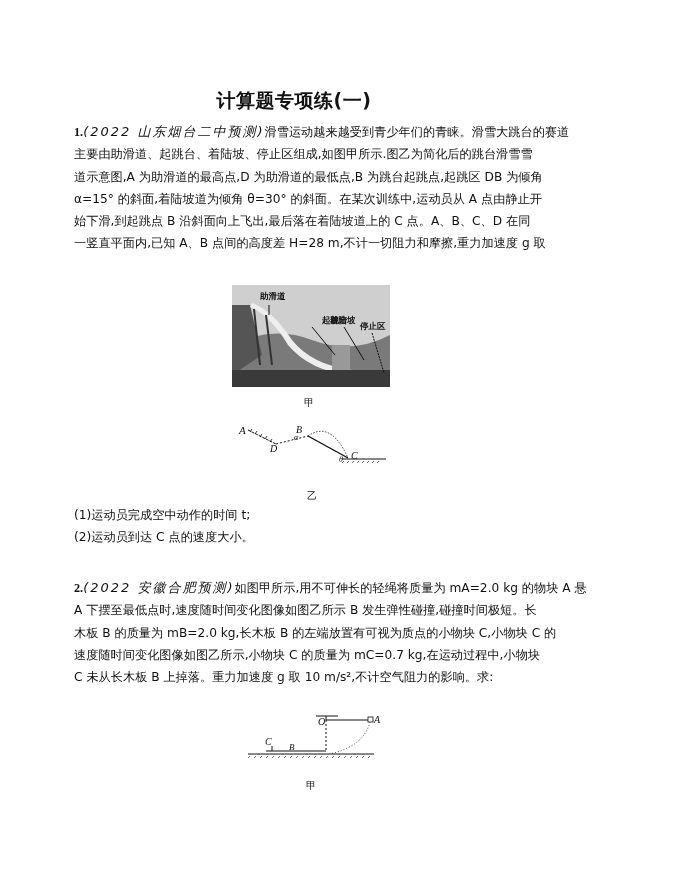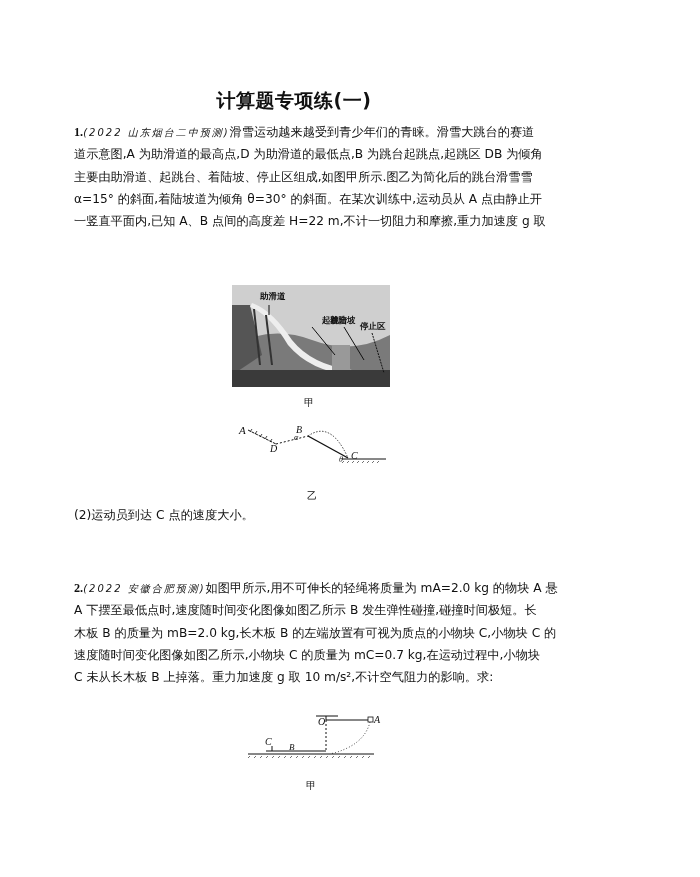--- a/index.html
+++ b/index.html
@@ -3,42 +3,43 @@
 <meta charset="utf-8">
 <style>
   html, body { margin:0; padding:0; background:#ffffff; }
   body { width:700px; height:877px; position:relative; overflow:hidden;
          font-family:"DejaVu Sans", "Liberation Sans", sans-serif; color:#111; }
   .title { position:absolute; left:0; width:588px; top:88px; text-align:center;
            font-size:19px; font-weight:bold; letter-spacing:0.5px; }
   .para { position:absolute; left:74px; width:560px; font-size:12.2px; line-height:22.3px; }
   .line { white-space:nowrap; height:22.3px; }
   .num { font-weight:bold; font-family:"Liberation Serif", serif; }
-  .src { font-size:10px; font-style:italic; letter-spacing:2px; }
+  .src { font-size:13px; font-style:italic; letter-spacing:2px; }
   .ital { font-family:"Liberation Serif", serif; font-style:italic; }
   .fig { position:absolute; }
   .cap { position:absolute; font-size:10px; font-family:"Liberation Serif", serif; }
   .photo { position:absolute; left:232px; top:285px; width:158px; height:102px;
            background:linear-gradient(180deg,#d8d8d8 0%,#bdbdbd 35%,#8a8a8a 60%,#4a4a4a 100%);
            overflow:hidden; }
   .photo .lbl { position:absolute; font-size:8.5px; color:#111; white-space:nowrap; font-weight:bold; }
 </style>
 </head>
 <body>
 
 <div class="title">计算题专项练(一)</div>
 
 <div class="para" style="top:121px;">
   <div class="line">
     <span class="num">1</span><span class="num">.</span><span class="src">(2022 山东烟台二中预测)</span><span>滑雪运动越来越受到青少年们的青睐。滑雪大跳台的赛道</span>
   </div>
+  <div class="line">主要由助滑道、起跳台、着陆坡、停止区组成,如图甲所示.图乙为简化后的跳台滑雪雪</div>
   <div class="line">道示意图,A 为助滑道的最高点,D 为助滑道的最低点,B 为跳台起跳点,起跳区 DB 为倾角</div>
-  <div class="line">主要由助滑道、起跳台、着陆坡、停止区组成,如图甲所示.图乙为简化后的跳台滑雪雪</div>
   <div class="line">α=15° 的斜面,着陆坡道为倾角 θ=30° 的斜面。在某次训练中,运动员从 A 点由静止开</div>
-  <div class="line">一竖直平面内,已知 A、B 点间的高度差 H=22 m,不计一切阻力和摩擦,重力加速度 g 取</div>
+  <div class="line">始下滑,到起跳点 B 沿斜面向上飞出,最后落在着陆坡道上的 C 点。A、B、C、D 在同</div>
+  <div class="line">一竖直平面内,已知 A、B 点间的高度差 H=28 m,不计一切阻力和摩擦,重力加速度 g 取</div>
 </div>
 
 <div class="photo">
   <svg width="158" height="102" viewBox="0 0 158 102">
     <rect x="0" y="0" width="158" height="102" fill="#cfcfcf"></rect>
     <path d="M0 60 Q40 40 80 55 T158 50 L158 102 L0 102 Z" fill="#7a7a7a"></path>
     <path d="M0 20 L18 20 L30 70 L0 90 Z" fill="#555"></path>
     <path d="M20 18 Q40 25 60 55 Q80 80 120 85 L158 88 L158 92 L118 90 Q78 86 56 60 Q38 30 18 22 Z" fill="#eeeeee"></path>
     <path d="M22 24 L28 80" stroke="#333" stroke-width="2"></path>
     <path d="M34 30 L40 80" stroke="#333" stroke-width="2"></path>
@@ -67,20 +68,21 @@
 </svg>
 <span class="cap ital" style="left:239px;top:424px;font-size:11px;">A</span>
 <span class="cap ital" style="left:270px;top:443px;font-size:10px;">D</span>
 <span class="cap ital" style="left:296px;top:424px;font-size:10px;">B</span>
 <span class="cap ital" style="left:294px;top:433px;font-size:8px;">α</span>
 <span class="cap ital" style="left:339px;top:455px;font-size:8px;">θ</span>
 <span class="cap ital" style="left:351px;top:450px;font-size:10px;">C</span>
 <div class="cap" style="left:307px;top:489px;">乙</div>
 
 <div class="para" style="top:504px;">
+  <div class="line">(1)运动员完成空中动作的时间 t;</div>
   <div class="line">(2)运动员到达 C 点的速度大小。</div>
 </div>
 
 <div class="para" style="top:577px;">
   <div class="line">
     <span class="num">2</span><span class="num">.</span><span class="src">(2022 安徽合肥预测)</span><span>如图甲所示,用不可伸长的轻绳将质量为 mA=2.0 kg 的物块 A 悬</span>
   </div>
   <div class="line">A 下摆至最低点时,速度随时间变化图像如图乙所示 B 发生弹性碰撞,碰撞时间极短。长</div>
   <div class="line">木板 B 的质量为 mB=2.0 kg,长木板 B 的左端放置有可视为质点的小物块 C,小物块 C 的</div>
   <div class="line">速度随时间变化图像如图乙所示,小物块 C 的质量为 mC=0.7 kg,在运动过程中,小物块</div>

